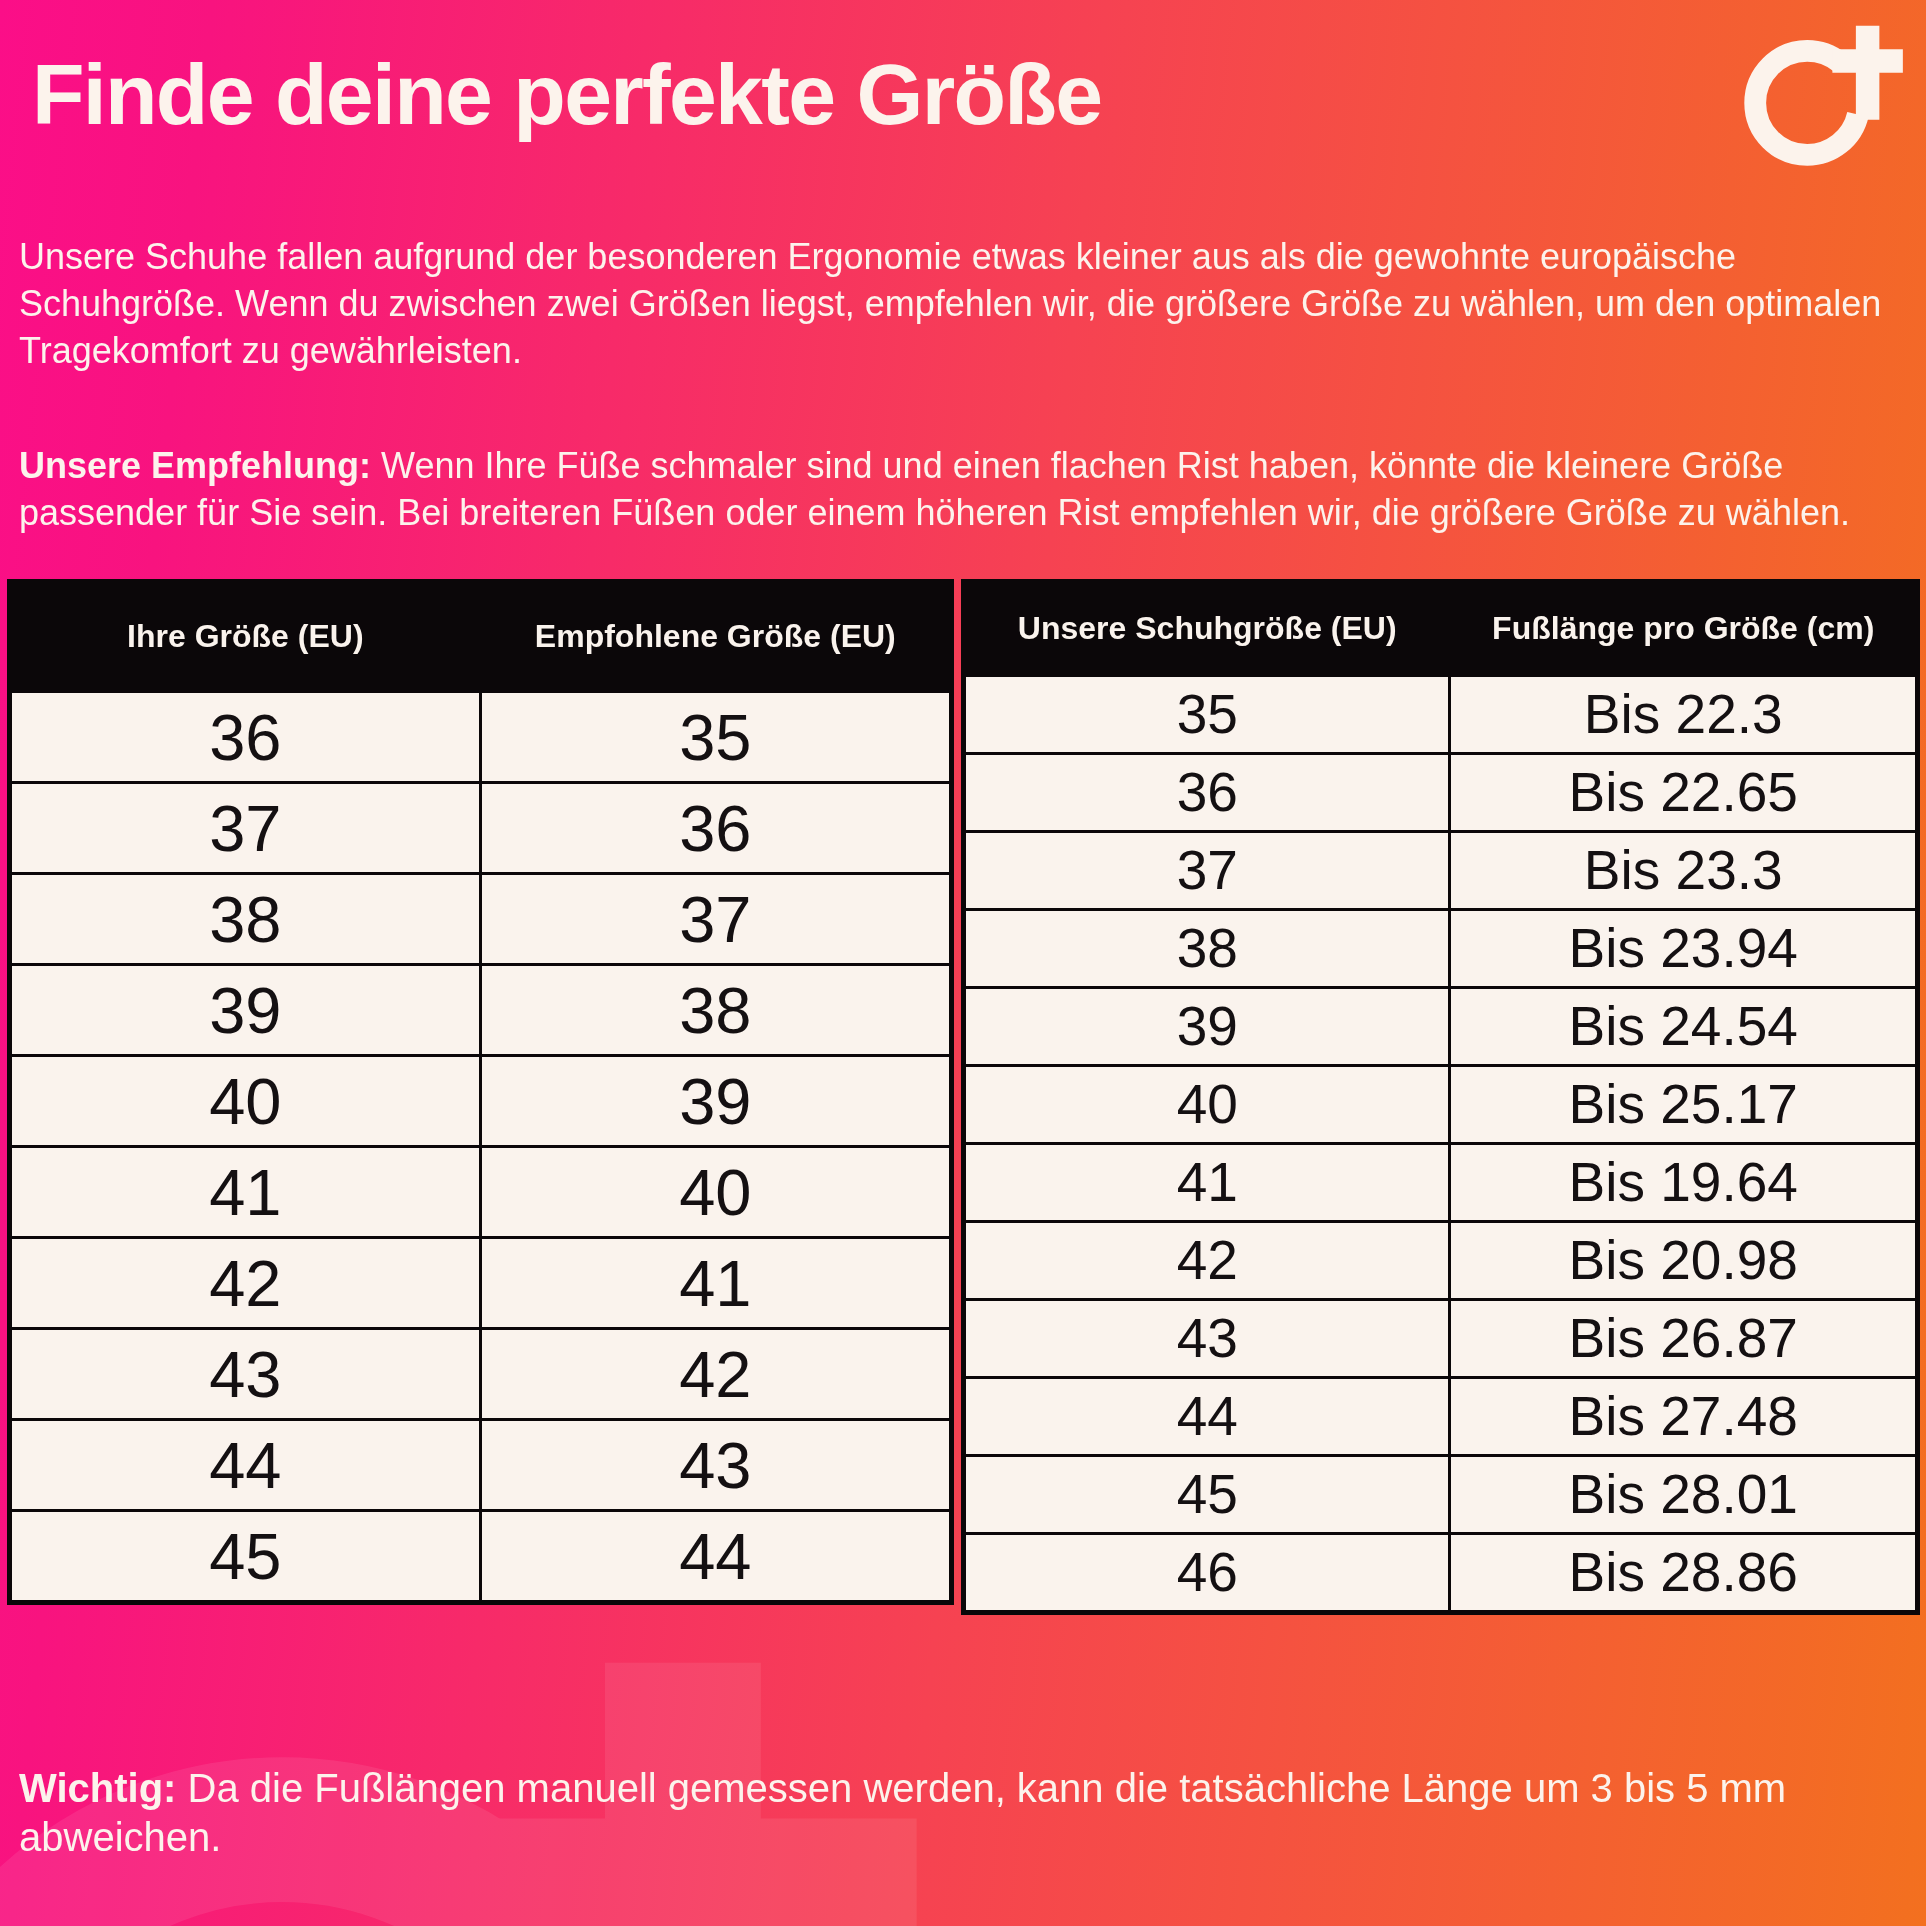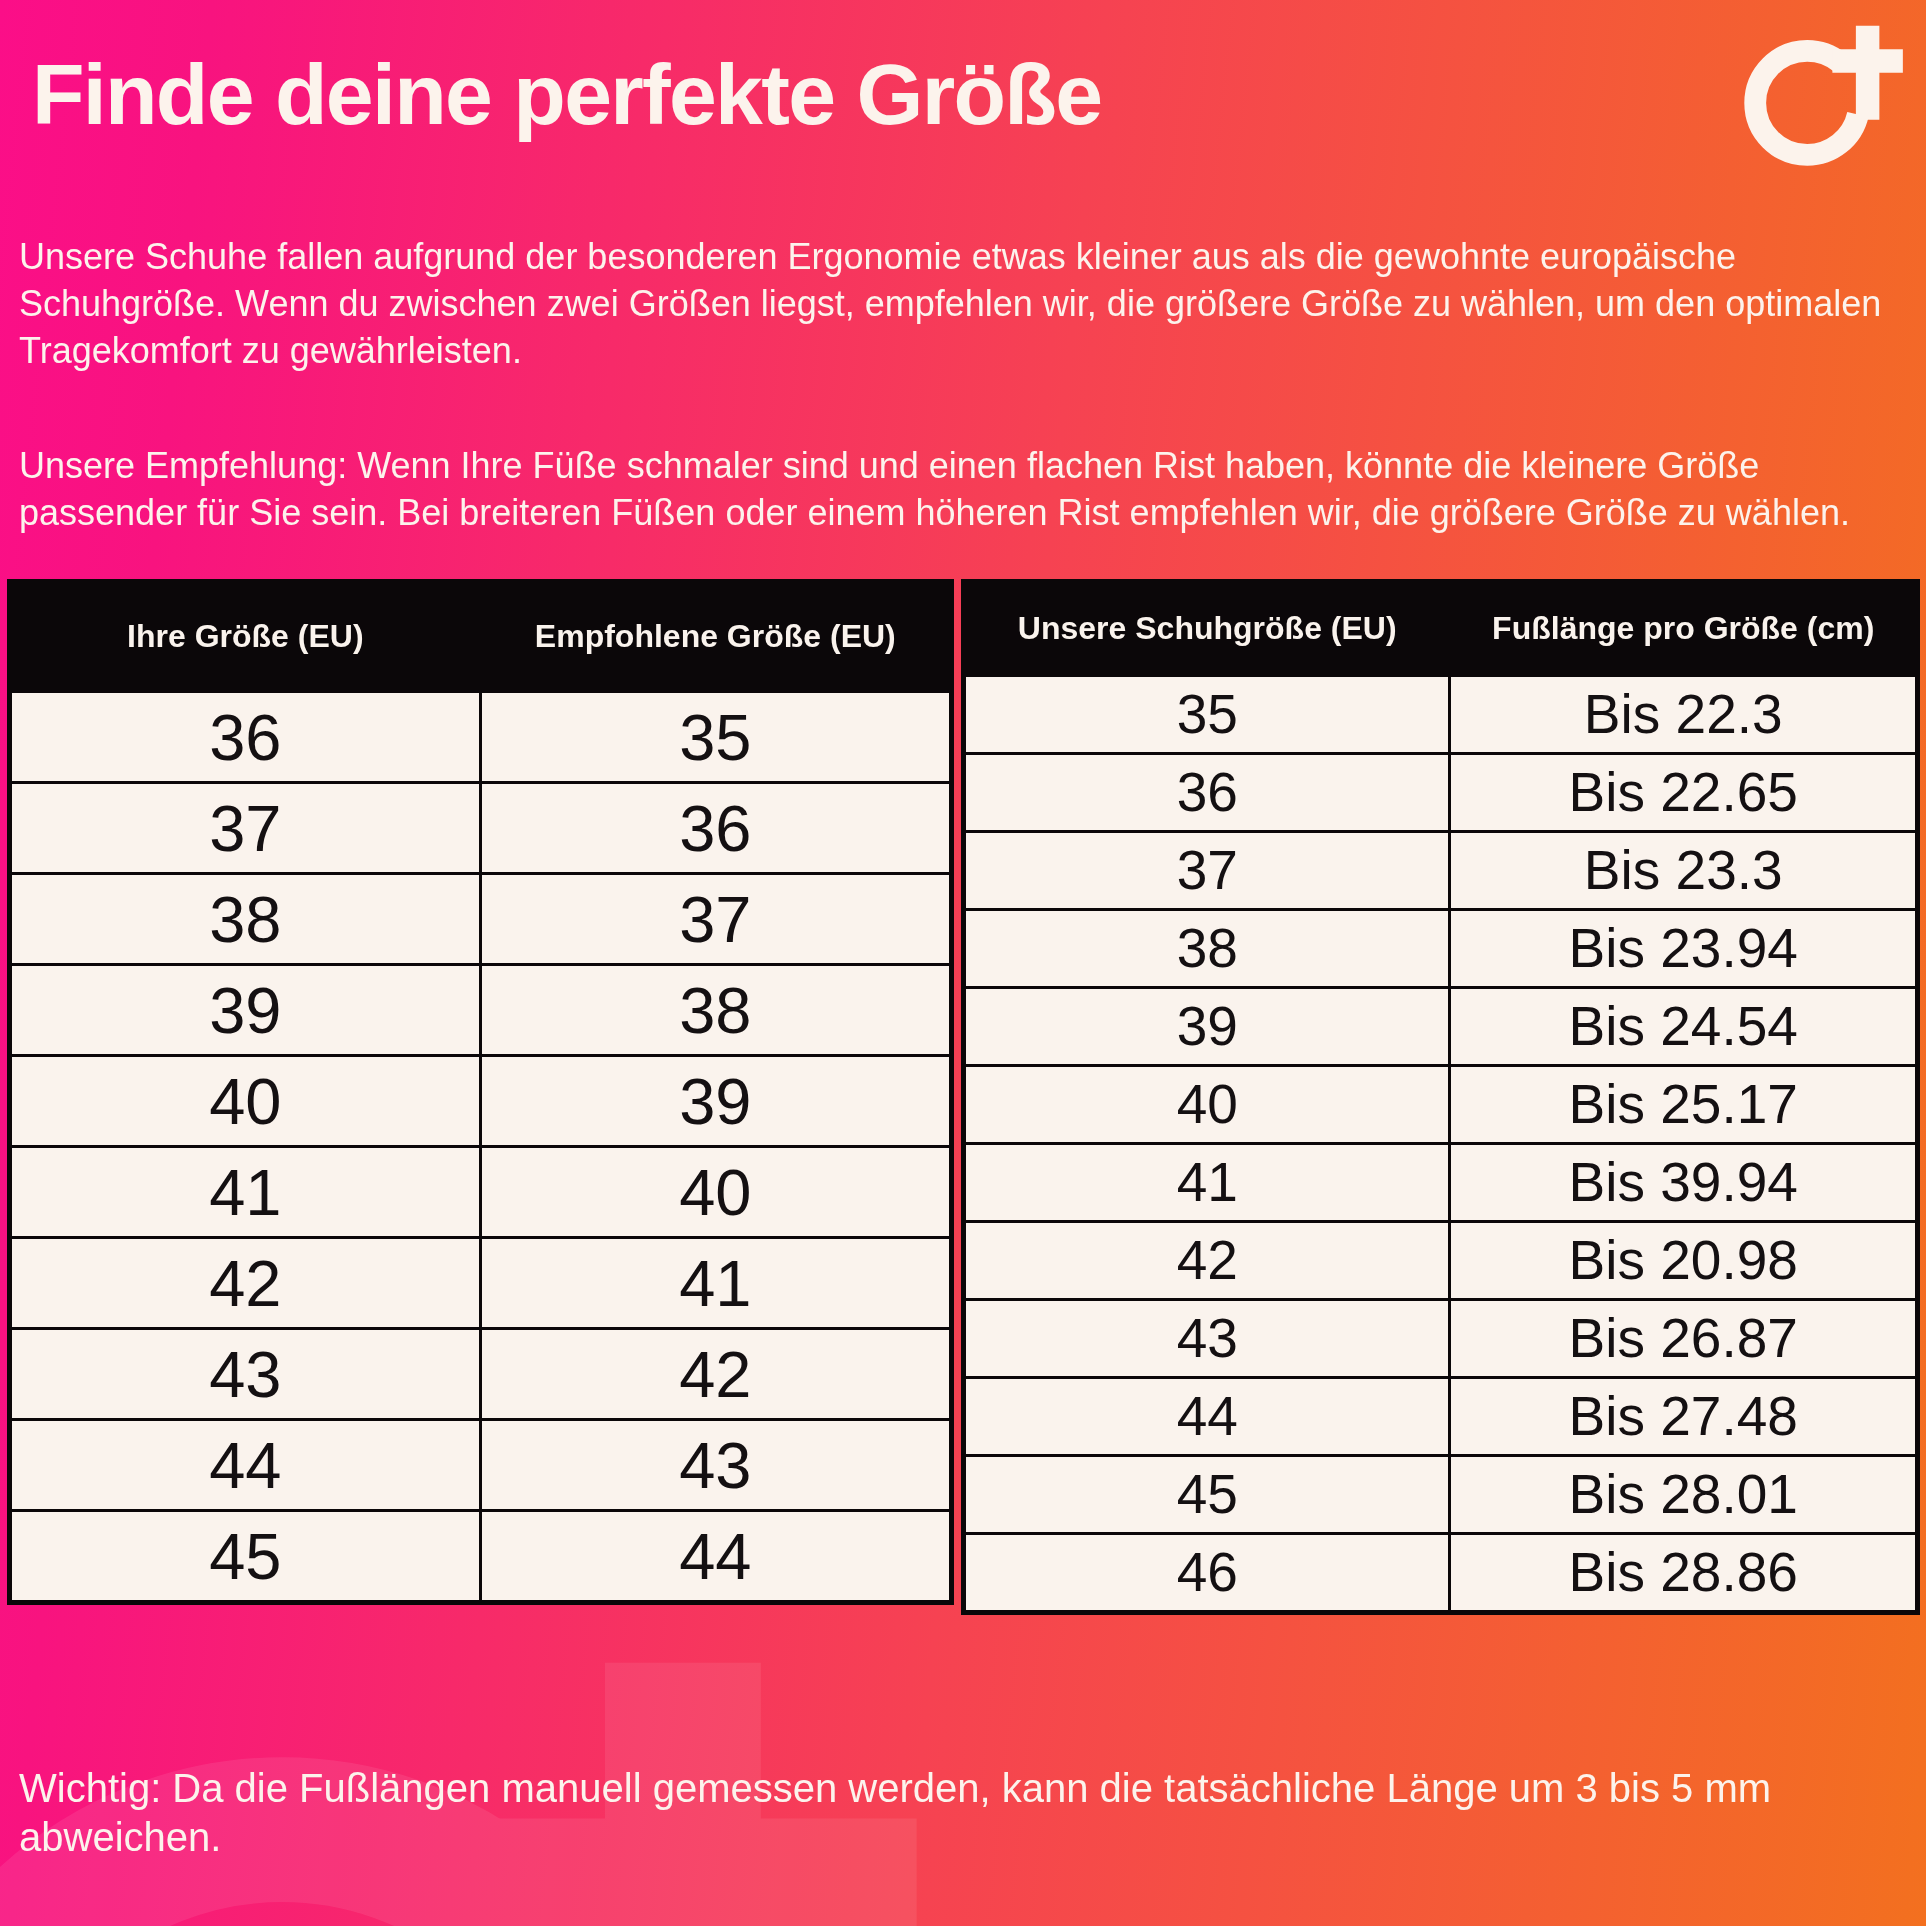--- a/index.html
+++ b/index.html
@@ -15,21 +15,21 @@
     position:absolute;left:19px;top:45px;
     font-size:86px;font-weight:800;letter-spacing:-1.7px;
     color:#FCF3EC;white-space:nowrap;margin-left:13px;
   }
   .para{
     position:absolute;left:19px;width:1894px;
     font-size:36px;line-height:47px;font-weight:400;
     color:#FCF3EC;
     margin-top:21px;
   }
-  .para b{font-weight:400;}
+  .para b{font-weight:700;}
   .intro{top:212px;}
   .reco{top:421px;}
   .note{top:1743px;font-size:40px;line-height:49px;}
   table{border-collapse:collapse;position:absolute;table-layout:fixed;}
   table,th,td{border:3.4px solid #0B0709;}
   table{border-width:5.1px;border-radius:12px;}
   th{
     background:#0B0709;color:#FAF3ED;
     font-size:32px;font-weight:700;text-align:center;
     padding:0;line-height:1.1;
@@ -157,21 +157,21 @@
         <tr>
           <td>39</td>
           <td>Bis 24.54</td>
         </tr>
         <tr>
           <td>40</td>
           <td>Bis 25.17</td>
         </tr>
         <tr>
           <td>41</td>
-          <td>Bis 39.94</td>
+          <td>Bis 19.64</td>
         </tr>
         <tr>
           <td>42</td>
           <td>Bis 20.98</td>
         </tr>
         <tr>
           <td>43</td>
           <td>Bis 26.87</td>
         </tr>
         <tr>

